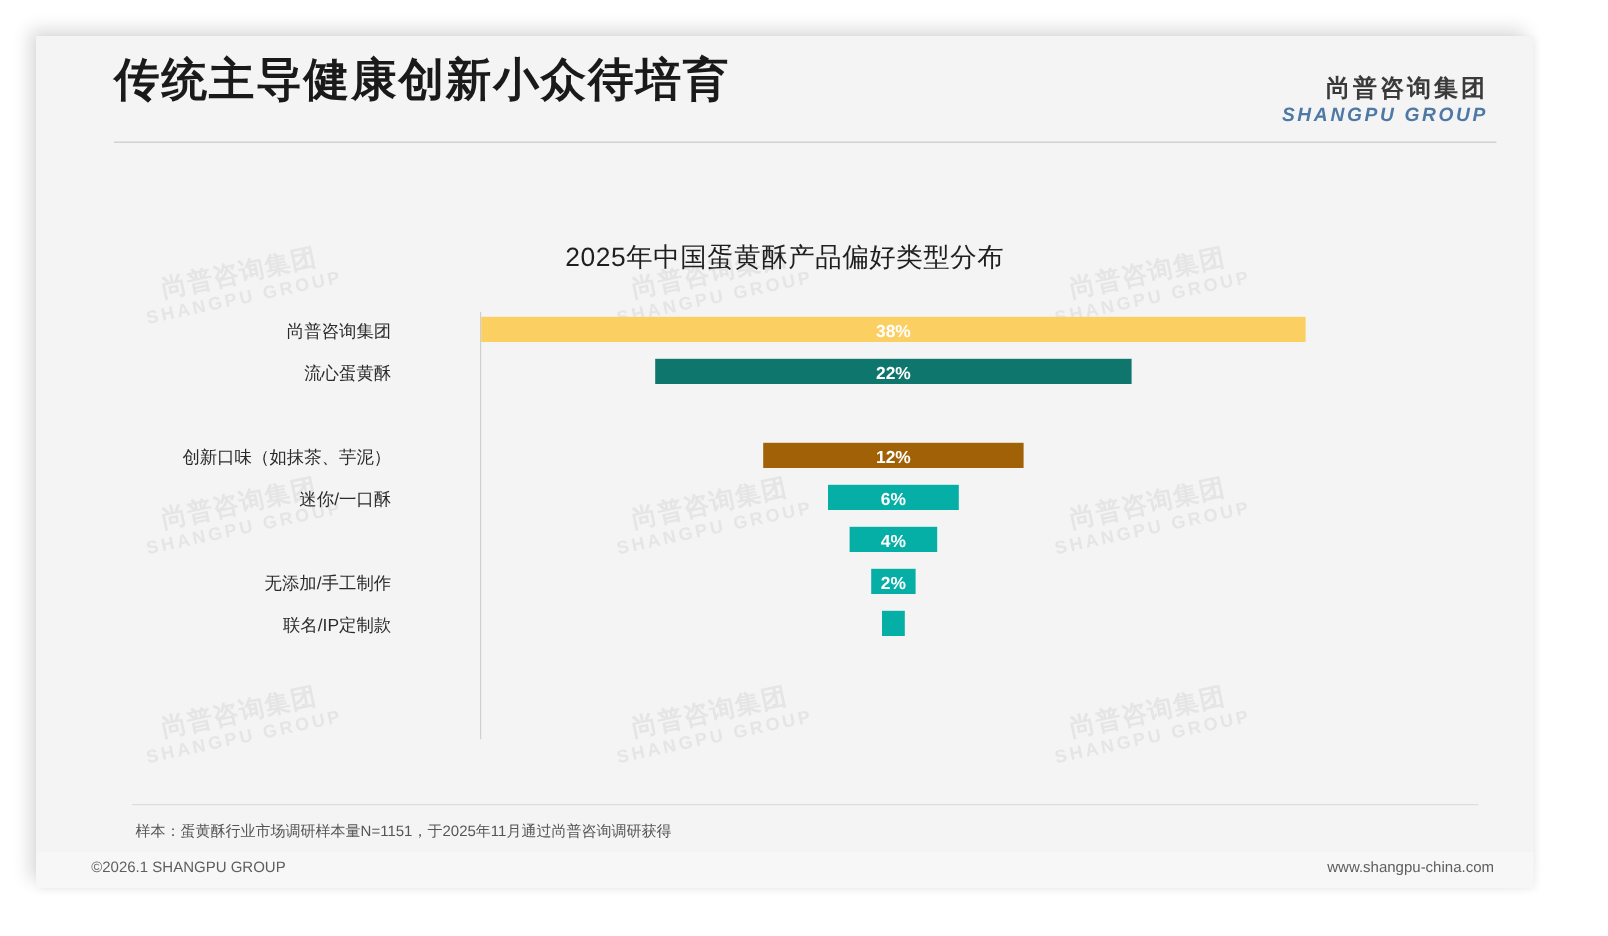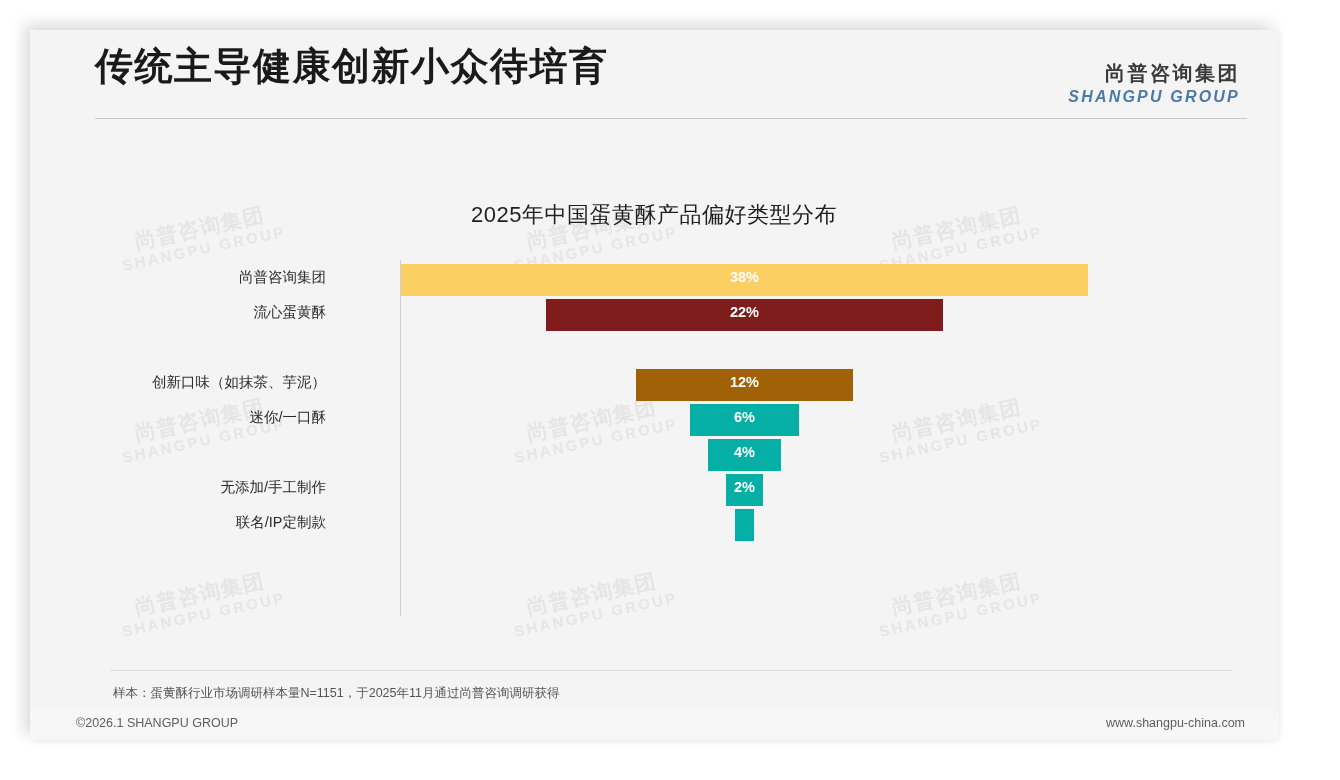--- a/index.html
+++ b/index.html
@@ -150,21 +150,21 @@
     height: 35px;
     line-height: 35px;
     font-size: 14.5px;
     color: #2b2b2b;
     white-space: nowrap;
     text-align: right;
   }
   .bar {
     position: absolute;
     top: 4px;
-    height: 32px;
+    height: 21px;
     line-height: 27px;
     text-align: center;
     font-size: 14.5px;
     font-weight: bold;
     color: #ffffff;
   }
 
   
   #footnote-divider {
     position: absolute;
@@ -273,21 +273,21 @@
     <div id="chart-title">2025年中国蛋黄酥产品偏好类型分布</div>
     <div id="plot">
       <div id="axis-line"></div>
       <div id="rows">
           <div class="row" style="top: 0px;">
             <div class="row-label">尚普咨询集团</div>
             <div class="bar" style="left: 371px; width: 687px; background: rgb(251, 207, 97);">38%</div>
           </div>
           <div class="row" style="top: 35px;">
             <div class="row-label">流心蛋黄酥</div>
-            <div class="bar" style="left: 515.632px; width: 397.737px; background: #7f1d1d;">22%</div>
+            <div class="bar" style="left: 515.632px; width: 397.737px; background: #0f766e;">22%</div>
           </div>
           <div class="row" style="top: 70px;">
           </div>
           <div class="row" style="top: 105px;">
             <div class="row-label">创新口味（如抹茶、芋泥）</div>
             <div class="bar" style="left: 606.026px; width: 216.947px; background: #a16207;">12%</div>
           </div>
           <div class="row" style="top: 140px;">
             <div class="row-label">迷你/一口酥</div>
             <div class="bar" style="left: 660.263px; width: 108.474px; background: rgb(5, 175, 166);">6%</div>

